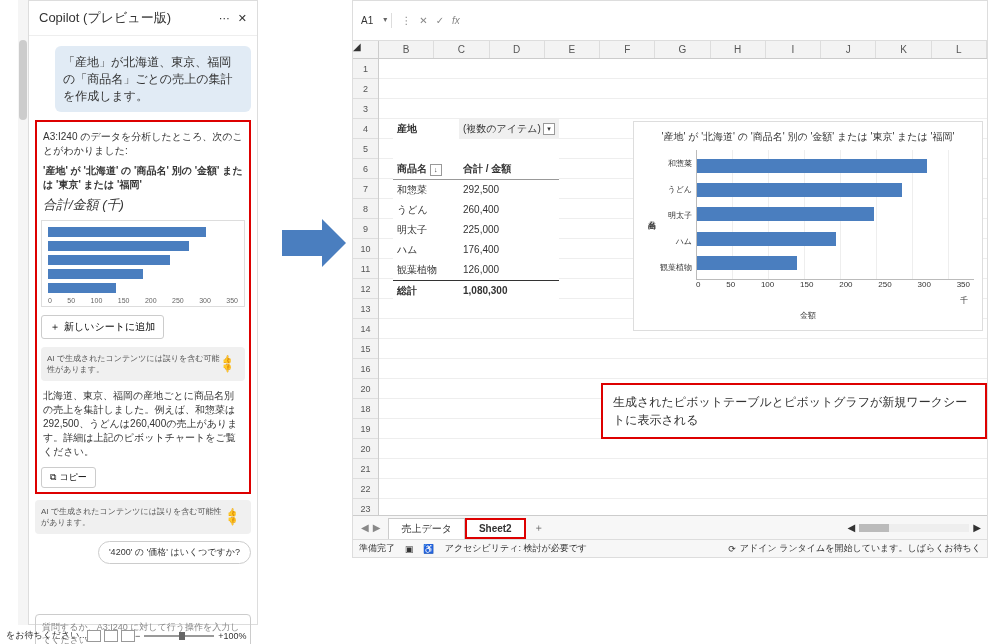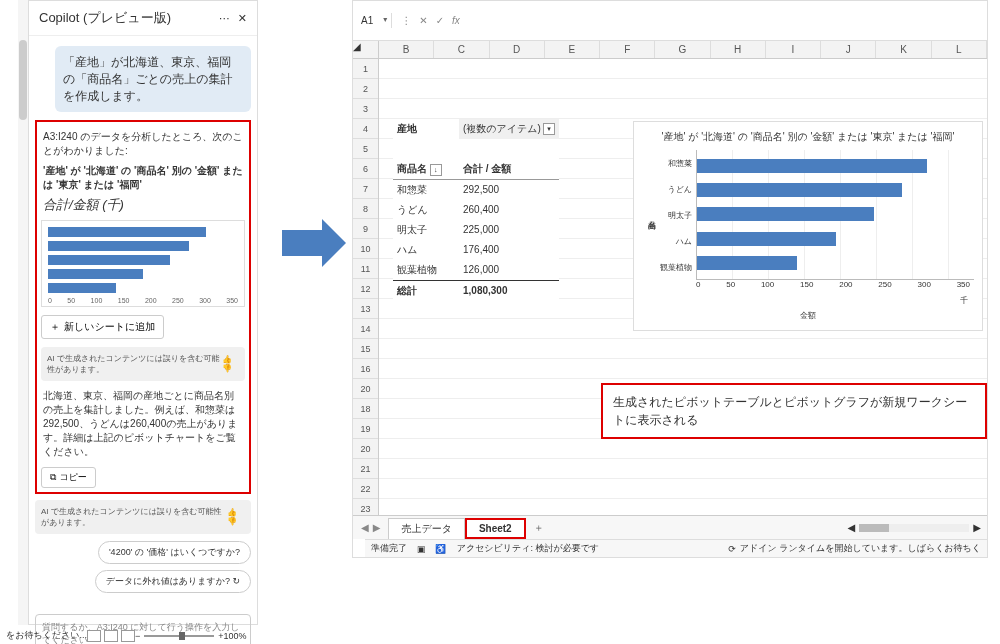--- a/index.html
+++ b/index.html
@@ -80,21 +80,21 @@
 
 .sheet-tabs { position: absolute; bottom: 18px; left: 0; right: 0; display: flex; align-items: center; border-top: 1px solid #ccc; height: 24px; background: #f7f7f7; font-size: 10px; }
 .tab-nav { display: flex; gap: 4px; padding: 0 8px; color: #888; }
 .tab { padding: 3px 12px; border: 1px solid #ccc; border-bottom: none; background: #fff; margin-top: 1px; }
 .tab.active { border: 2px solid #d00; font-weight: bold; }
 .tab-add { padding: 0 8px; color: #666; }
 .tab-scroll { margin-left: auto; display: flex; align-items: center; padding-right: 6px; gap: 4px; }
 .tab-scrollbar { width: 110px; height: 8px; background: #eee; position: relative; }
 .tab-scrollbar::after { content: ""; position: absolute; left: 0; width: 30px; height: 8px; background: #bbb; }
 
-.excel-status { position: absolute; bottom: 0; left: 12px; right: 0; height: 18px; border-top: 1px solid #ddd; background: #f7f7f7; display: flex; align-items: center; font-size: 9px; padding: 0 6px; gap: 10px; }
+.excel-status { position: absolute; bottom: 0; left: 0; right: 0; height: 18px; border-top: 1px solid #ddd; background: #f7f7f7; display: flex; align-items: center; font-size: 9px; padding: 0 6px; gap: 10px; }
 .excel-status .right { margin-left: auto; display: flex; align-items: center; gap: 4px; }
 </style>
 </head>
 <body>
 
 <div class="left-scroll">
     <div class="thumb"></div>
   </div>
 
 <div class="copilot-pane">
@@ -143,21 +143,20 @@
           <span>コピー</span>
         </button>
     </div>
 
     <div class="ai-note">
       <span>AI で生成されたコンテンツには誤りを含む可能性があります。</span>
       <span><span>👍</span> <span>👎</span></span>
     </div>
 
     <span class="suggest-pill">'4200' の '価格' はいくつですか?</span>
-    <span class="suggest-pill"><span>データに外れ値はありますか?</span> <span>↻</span></span>
 
     <div class="input-row">質問するか、A3:I240 に対して行う操作を入力してください</div>
 
   </div>
 </div>
 
 <div class="status-left">
   <span>をお待ちください...</span>
   <div class="view-icons">
     <span></span>

